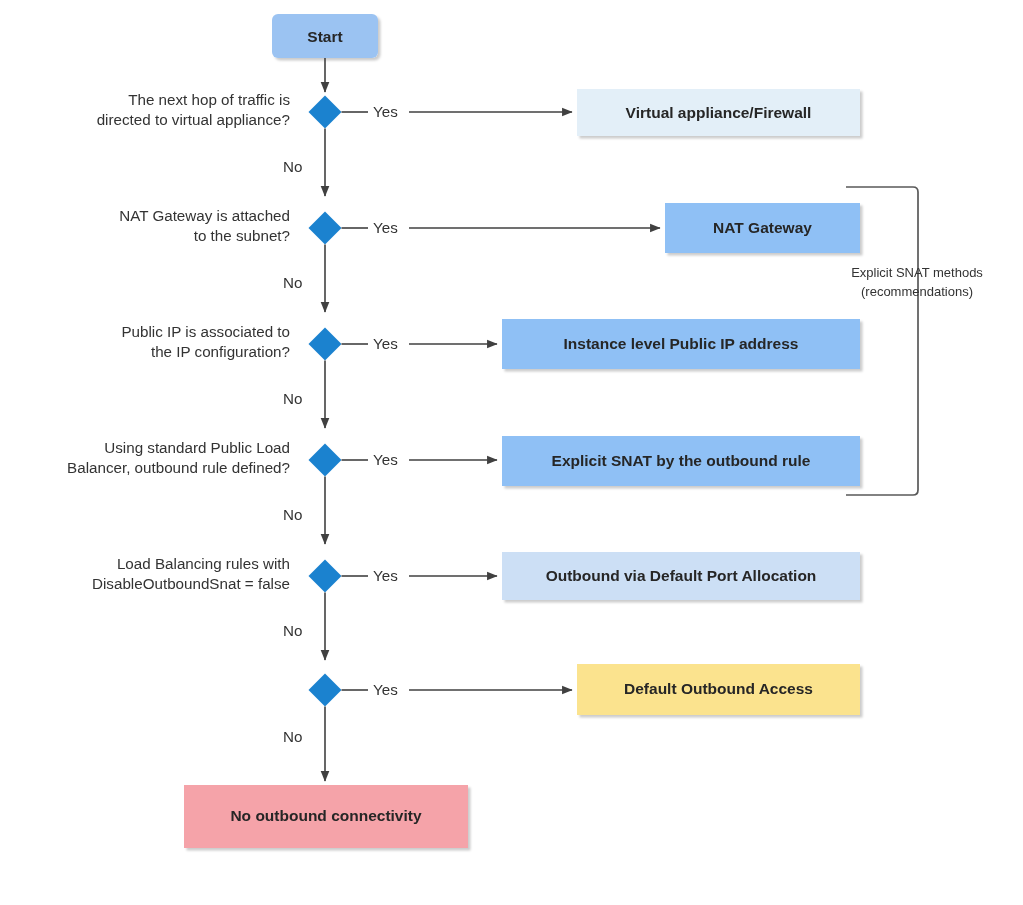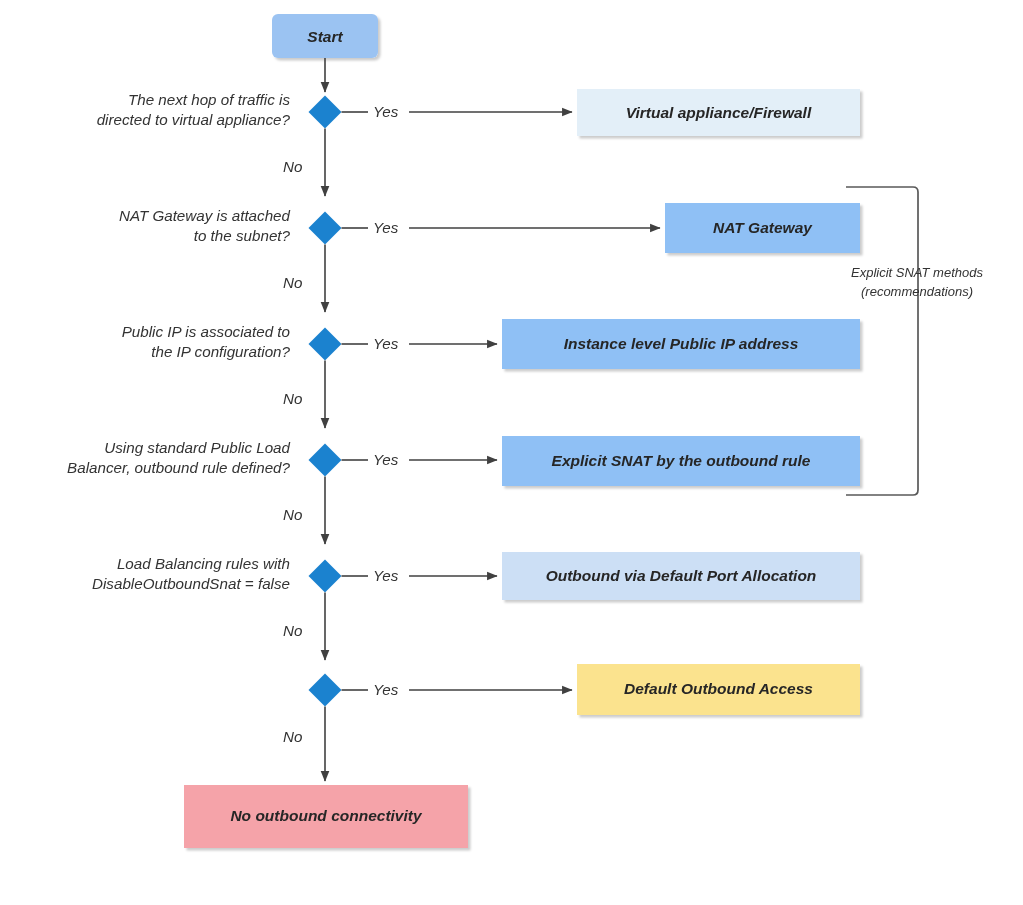--- a/index.html
+++ b/index.html
@@ -10,21 +10,20 @@
   body {
     width: 1023px;
     height: 905px;
     font-family: "Liberation Sans", sans-serif;
     overflow: hidden;
   }
   #flow-root {
     position: relative;
     width: 1023px;
     height: 669px;
-    font-style: italic;
   }
   svg#flow-svg {
     position: absolute;
     left: 0;
     top: 0;
     width: 1023px;
     height: 905px;
     display: block;
   }
   .node-box-text {

